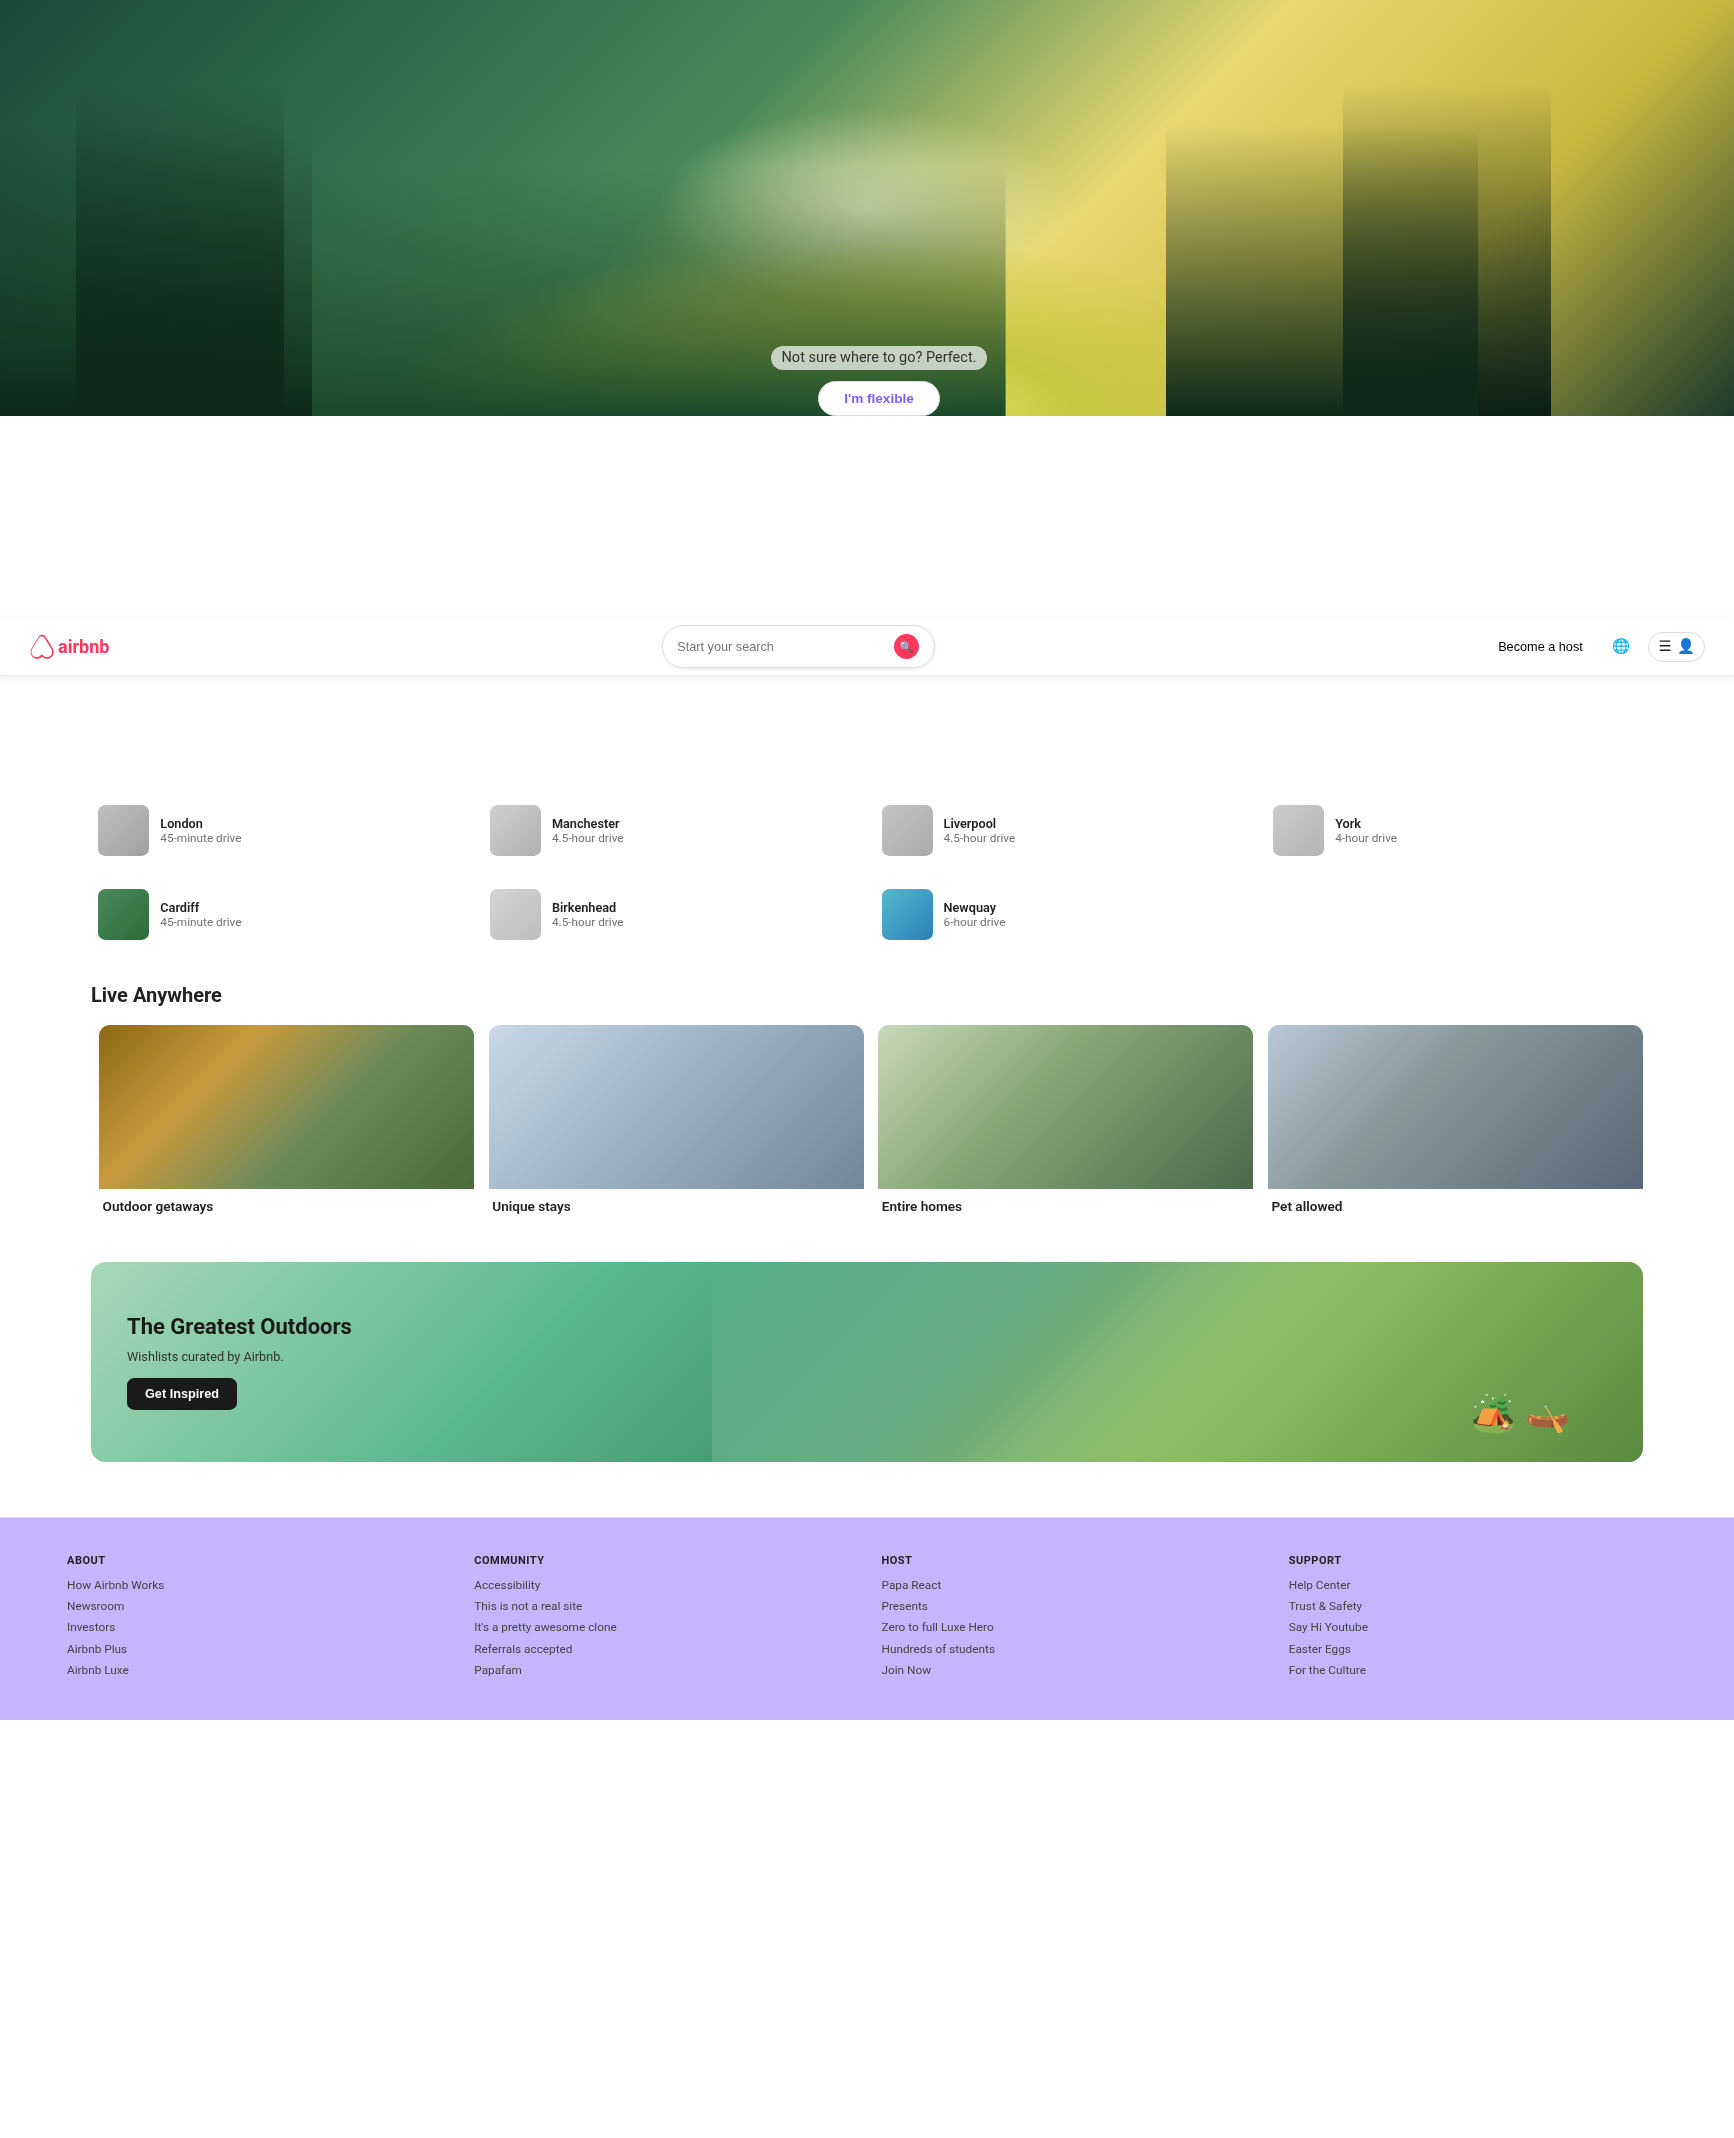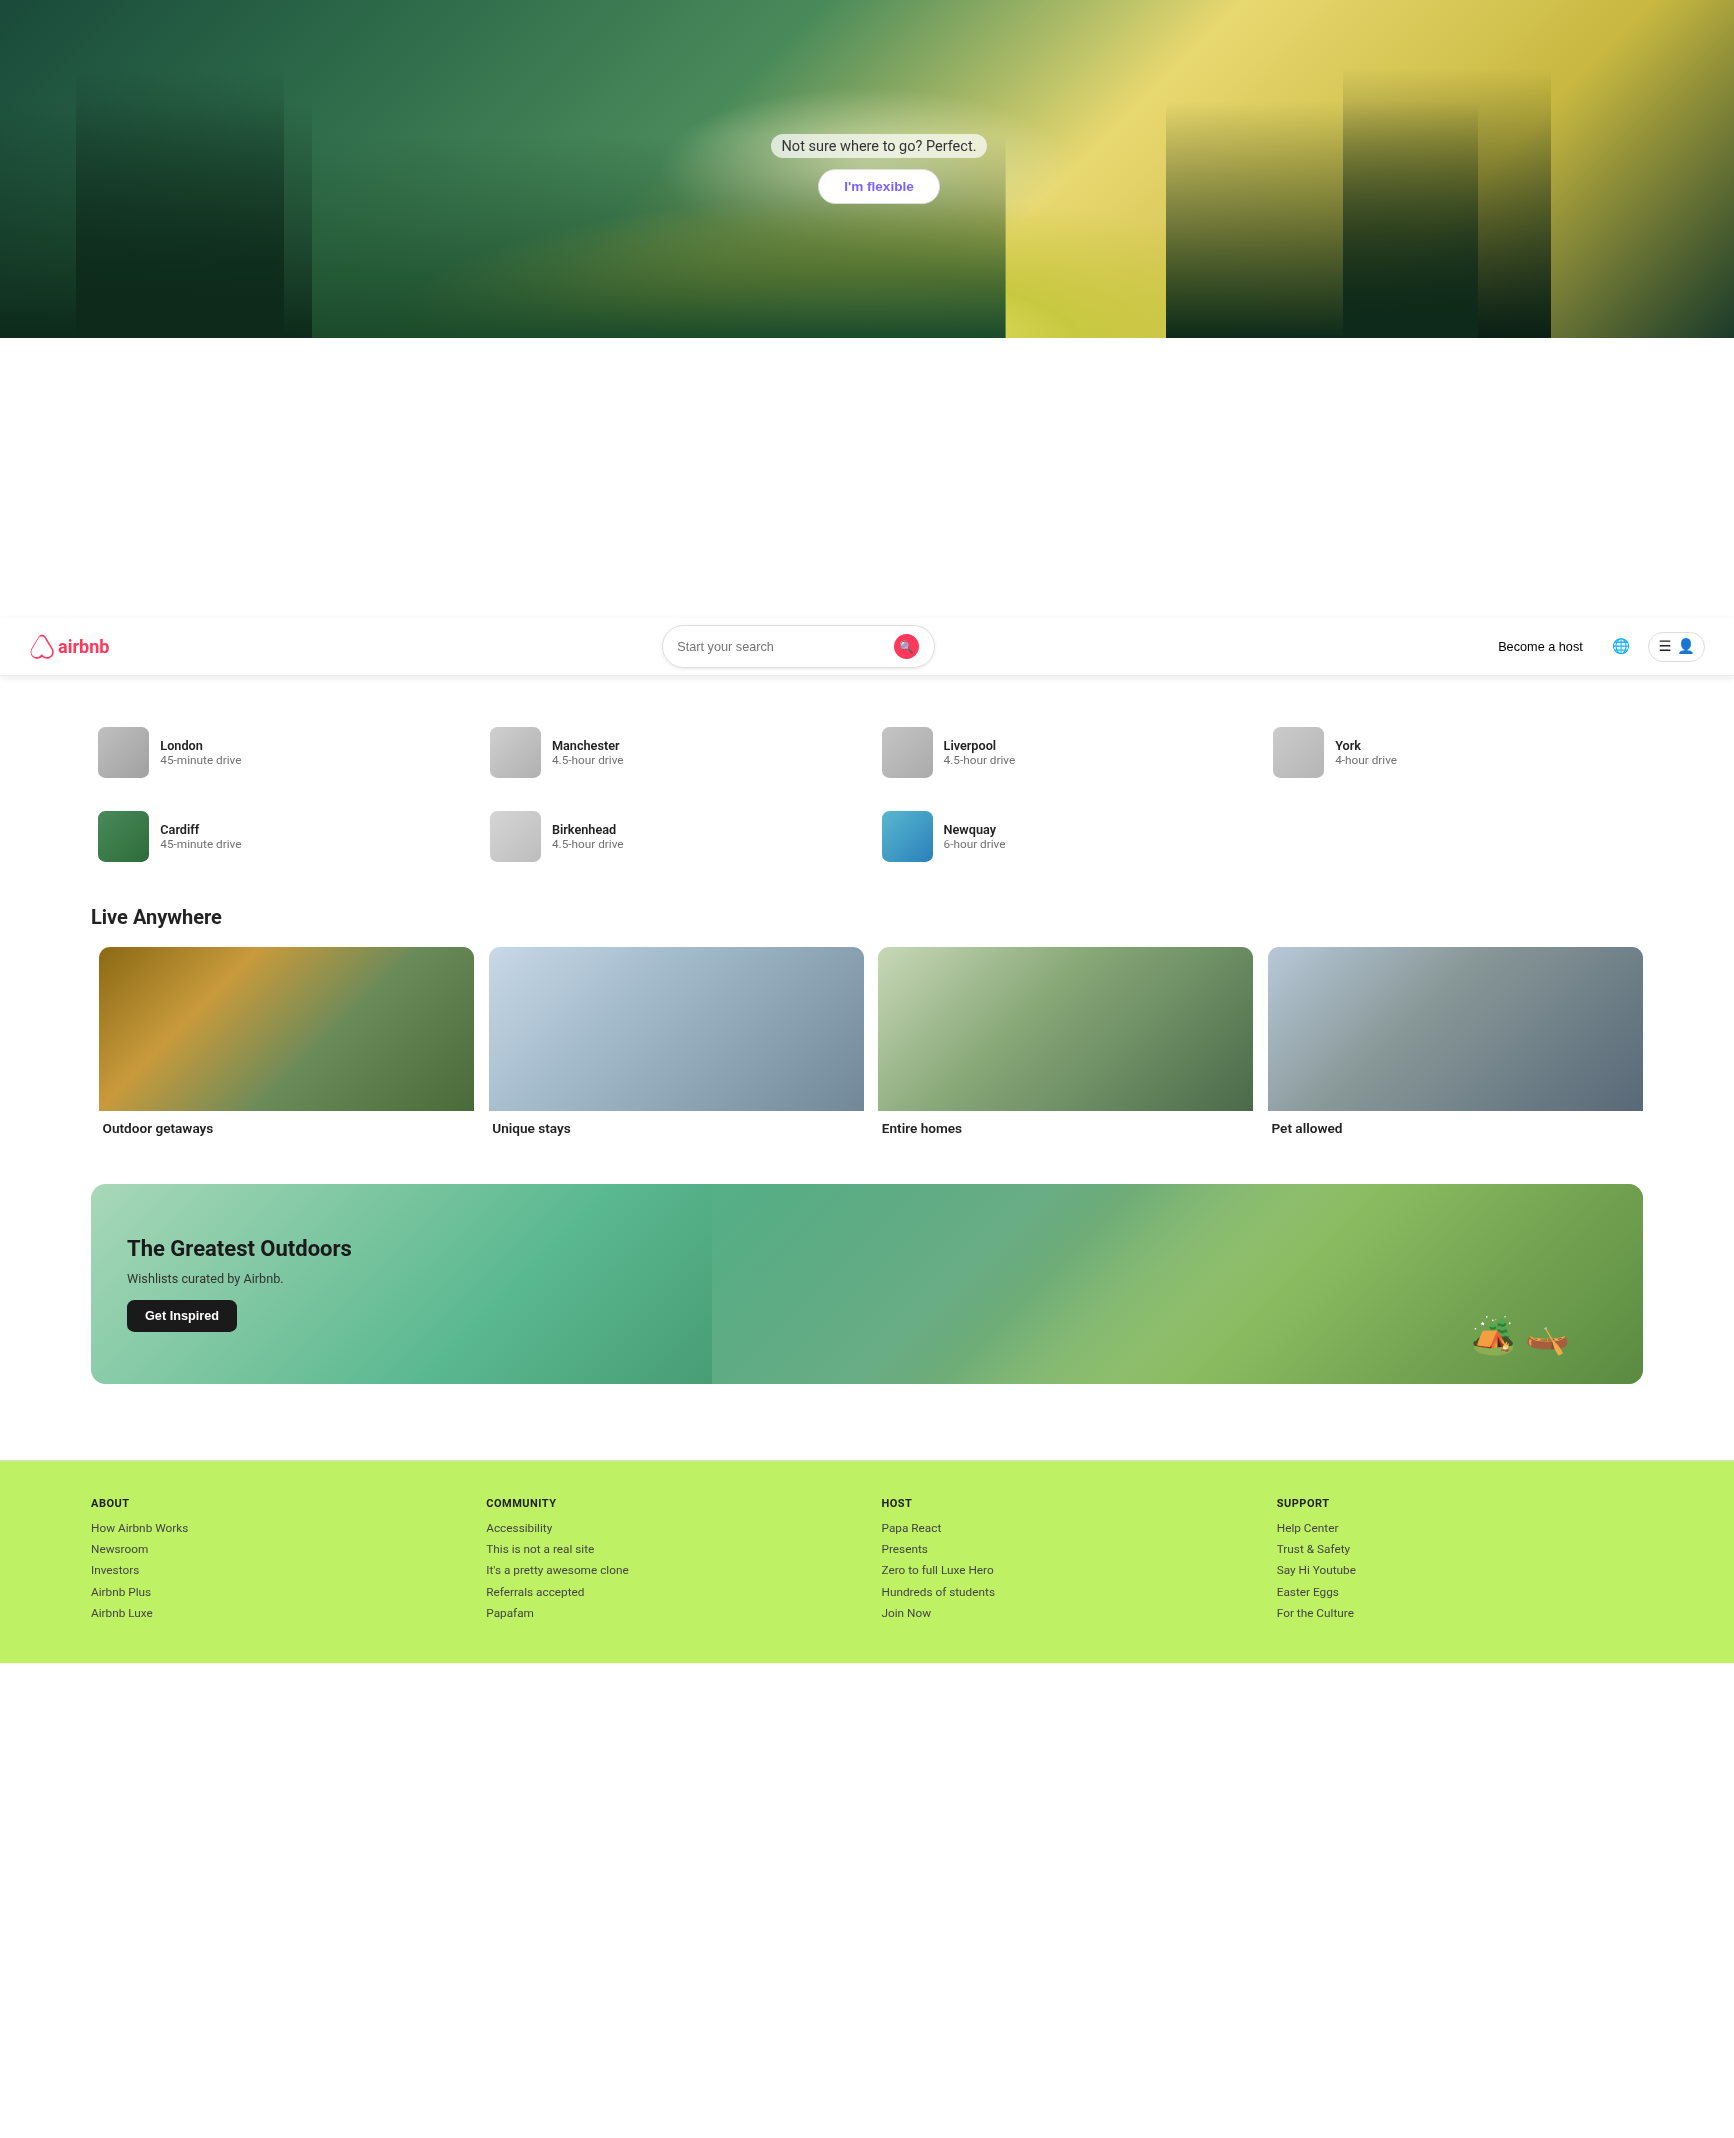--- a/index.html
+++ b/index.html
@@ -2,25 +2,25 @@
 <html style="font-size:14.5px"><head>
   <meta charset="utf-8">
   <style>
     * { box-sizing: border-box; margin: 0; padding: 0; }
     body { font-family: -apple-system, BlinkMacSystemFont, 'Segoe UI', Roboto, sans-serif; background: #fff; color: #222; }
 
     
     .hero {
       position: relative;
       width: 100%;
-      height: 338px;
+      height: 416px;
       background: linear-gradient(135deg, #1a4a3a 0%, #2d6b4a 20%, #4a8a5a 40%, #e8d870 60%, #c8b840 80%, #1a3a2a 100%);
       overflow: hidden;
       display: flex;
-      align-items: center;
+      align-items: flex-end;
       justify-content: center;
       padding-left: 24px;
     }
     .hero-forest {
       position: absolute;
       inset: 0;
       background:
         radial-gradient(ellipse 40% 60% at 50% 100%, #e8e870 0%, #c8c840 30%, transparent 70%),
         radial-gradient(ellipse 20% 40% at 50% 50%, rgba(255,255,220,0.6) 0%, transparent 60%);
     }
@@ -275,24 +275,24 @@
     .outdoors-illustration::after {
       content: '🏕️ 🛶';
       position: absolute;
       bottom: 27px;
       right: 73px;
       font-size: 36px;
     }
 
     
     footer {
-      background: #bef264;
+      background: #c4b5fd;
       border-top: 0.9px solid #ddd;
-      padding: 36px 91px;
-      margin-top: 76px;
+      padding: 36px 67px;
+      margin-top: 55px;
     }
     .footer-grid {
       display: grid;
       grid-template-columns: repeat(4, 1fr);
       gap: 29px;
     }
     .footer-col-title {
       font-size: 11px;
       font-weight: 700;
       text-transform: uppercase;

